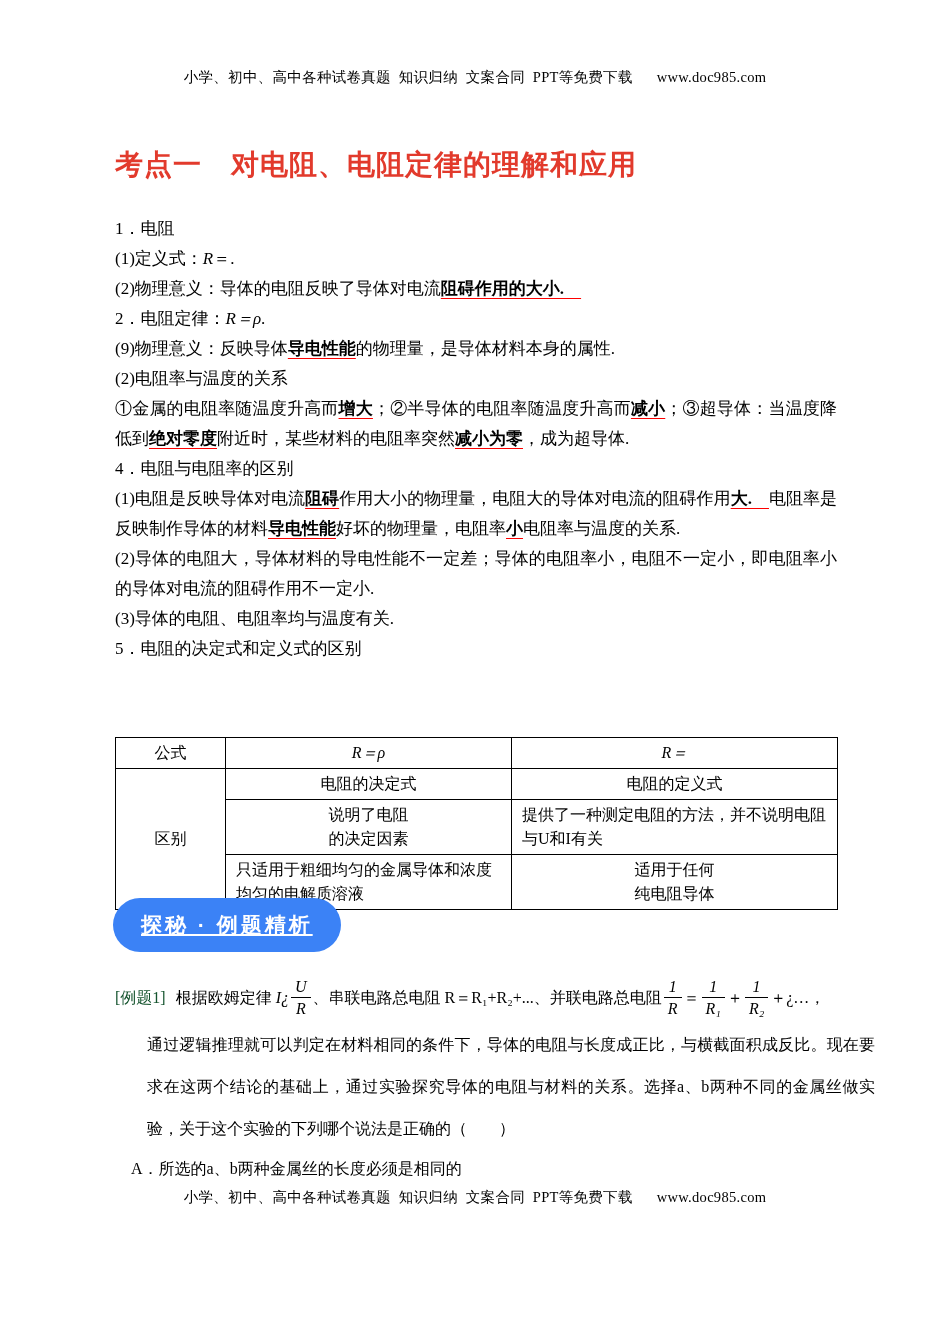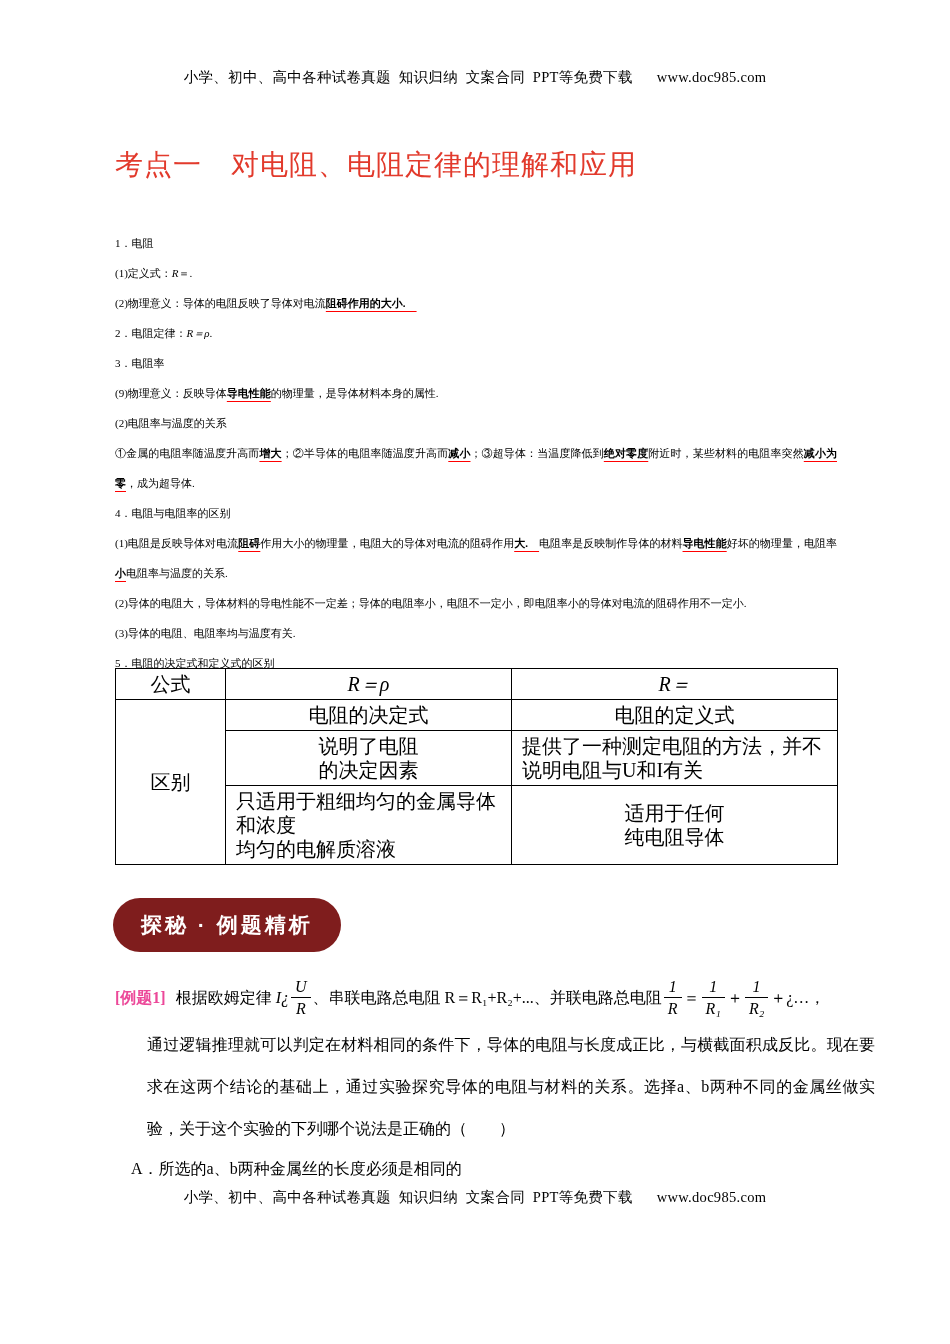--- a/index.html
+++ b/index.html
@@ -13,49 +13,49 @@
   .pheader, .pfooter {
     position: absolute; left: 0; width: 100%; text-align: center;
     font-size: 14.5px; letter-spacing: 0.3px;
   }
   .pheader { top: 68px; }
   .pfooter { top: 1188px; }
   .pheader span, .pfooter span { white-space: pre-wrap; }
   .url { margin-left: 24px; }
   .title {
     position: absolute; top: 146px; left: 115px; margin: 0;
-    font-size: 28px; font-weight: normal; color: #e23a2c; letter-spacing: 1px;
+    font-size: 28px; font-weight: bold; color: #e23a2c; letter-spacing: 1px;
   }
   .bodytext {
-    position: absolute; top: 228px; left: 115px; width: 722px;
-    font-size: 11px; line-height: 30px; text-align: justify;
+    position: absolute; top: 214px; left: 115px; width: 722px;
+    font-size: 17px; line-height: 30px; text-align: justify;
   }
   .bodytext p { margin: 0; }
   .ru {
     color: #000000; font-weight: bold;
     text-decoration: underline; text-decoration-color: #fe0000;
     text-underline-offset: 4px;
   }
   .iv { font-style: italic; }
   .tbl {
-    position: absolute; top: 668px; left: 115px; width: 722px;
-    border-collapse: collapse; font-size: 20px; table-layout: fixed;
+    position: absolute; top: 737px; left: 115px; width: 722px;
+    border-collapse: collapse; font-size: 16px; table-layout: fixed;
   }
   .tbl td { border: 1.4px solid #000; padding: 3px 10px; line-height: 24px; vertical-align: middle; }
   .col1 { width: 110px; } .col2 { width: 286px; } .col3 { width: 326px; }
   .ctr { text-align: center; }
   .blk { display: block; }
   .badge {
-    position: absolute; top: 898px; left: 113px; background: #7f1d1d; color: #fff;
+    position: absolute; top: 898px; left: 113px; background: #3b82f6; color: #fff;
     border-radius: 30px; padding: 13px 28px; font-size: 21px; font-weight: bold;
-    letter-spacing: 3px; font-family: "Liberation Sans", "DejaVu Sans", sans-serif;
+    letter-spacing: 3px; font-family: "Liberation Sans", "DejaVu Sans", sans-serif; text-decoration: underline;
   }
   .example { position: absolute; top: 972px; left: 115px; width: 760px; font-size: 16px; }
   .exline { margin: 0; line-height: 52px; }
-  .exlabel { color: #ec4899; font-weight: bold; margin-right: 10px; }
+  .exlabel { color: #14532d; font-weight: normal; margin-right: 10px; }
   .exbody { margin: 0; padding-left: 32px; line-height: 42px; text-align: justify; }
   .exoption { margin: 0; padding-left: 16px; line-height: 38px; }
   .frac {
     display: inline-block; vertical-align: middle; text-align: center;
     line-height: 1.1; font-style: italic; margin: 0 2px; position: relative; top: -2px;
     font-size: 16px;
   }
   .frac .fnum { display: block; border-bottom: 1.4px solid #000; padding: 1px 4px 2px; }
   .frac .fden { display: block; padding: 2px 4px 0; }
 </style>
@@ -68,21 +68,20 @@
     <span>小学、初中、高中各种试卷真题  知识归纳  文案合同  PPT等免费下载</span><span class="url">www.doc985.com</span>
   </div>
 
   <h1 class="title">考点一　对电阻、电阻定律的理解和应用</h1>
 
   <div class="bodytext">
     <p><span>1．电阻</span></p>
     <p><span>(1)定义式：</span><span class="iv">R</span><span>＝.</span></p>
     <p><span>(2)物理意义：导体的电阻反映了导体对电流</span><span class="ru">阻碍作用的大小.　</span></p>
     <p><span>2．电阻定律：</span><span class="iv">R＝ρ</span><span>.</span></p>
-    <p><span>3．电阻率</span></p>
     <p><span>(9)物理意义：反映导体</span><span class="ru">导电性能</span><span>的物理量，是导体材料本身的属性.</span></p>
     <p><span>(2)电阻率与温度的关系</span></p>
     <p><span>①金属的电阻率随温度升高而</span><span class="ru">增大</span><span>；②半导体的电阻率随温度升高而</span><span class="ru">减小</span><span>；③超导体：当温度降低到</span><span class="ru">绝对零度</span><span>附近时，某些材料的电阻率突然</span><span class="ru">减小为零</span><span>，成为超导体.</span></p>
     <p><span>4．电阻与电阻率的区别</span></p>
     <p><span>(1)电阻是反映导体对电流</span><span class="ru">阻碍</span><span>作用大小的物理量，电阻大的导体对电流的阻碍作用</span><span class="ru">大.　</span><span>电阻率是反映制作导体的材料</span><span class="ru">导电性能</span><span>好坏的物理量，电阻率</span><span class="ru">小</span><span>电阻率与温度的关系.</span></p>
     <p><span>(2)导体的电阻大，导体材料的导电性能不一定差；导体的电阻率小，电阻不一定小，即电阻率小的导体对电流的阻碍作用不一定小.</span></p>
     <p><span>(3)导体的电阻、电阻率均与温度有关.</span></p>
     <p><span>5．电阻的决定式和定义式的区别</span></p>
   </div>
 

